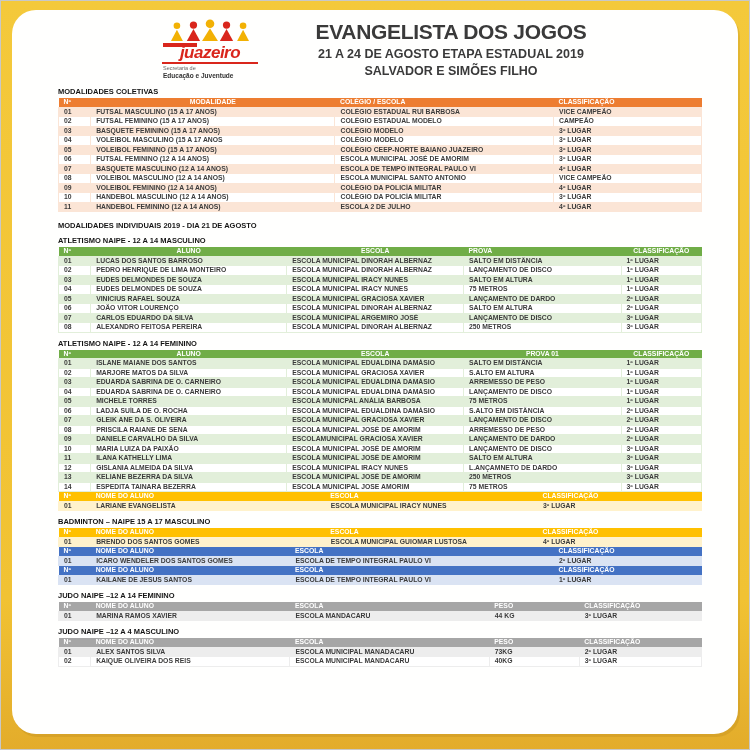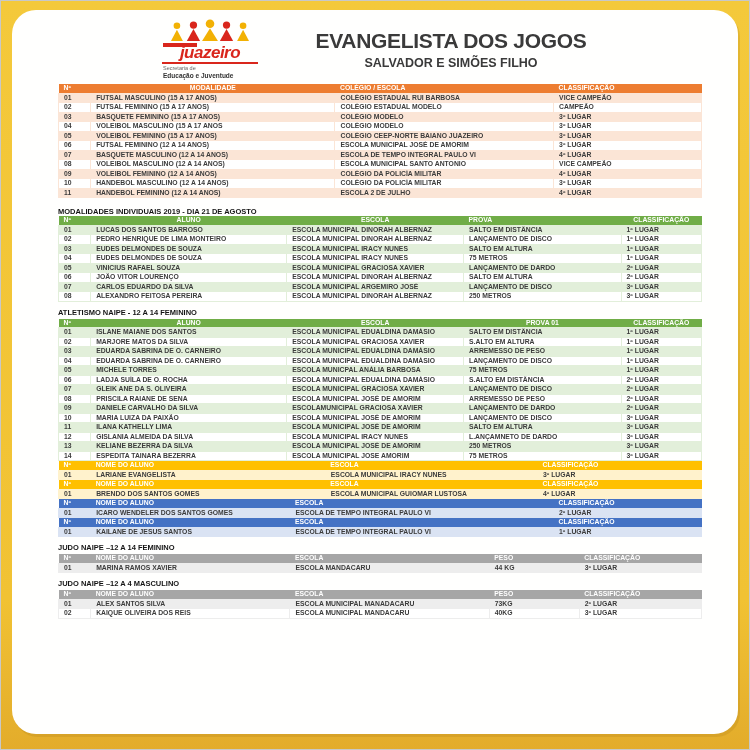--- a/index.html
+++ b/index.html
@@ -84,27 +84,29 @@
       </svg>
       <div class="red-banner"></div>
       <div class="juazeiro-name">juazeiro</div>
       <div class="juazeiro-rule"></div>
       <div class="sec-line1">Secretaria de</div>
       <div class="sec-line2">Educação e Juventude</div>
     </div>
 
     <div class="title-block">
       <div class="main-title">EVANGELISTA DOS JOGOS</div>
+      <div class="sub-title">21 A 24 DE AGOSTO ETAPA ESTADUAL 2019</div>
       <div class="sub-title">SALVADOR E SIMÕES FILHO</div>
     </div>
 
 
   </div>
 
   <div class="content">
+      <div class="section-title">MODALIDADES COLETIVAS</div>
       <table class="results-table">
         <colgroup>
           <col style="width: 5%;">
           <col style="width: 38%;">
           <col style="width: 34%;">
           <col style="width: 23%;">
         </colgroup>
         <thead>
           <tr>
             <th style="background: rgb(237, 125, 49); text-align: left;">Nº</th>
@@ -176,20 +178,21 @@
           </tr>
           <tr style="background: rgb(251, 229, 214);">
             <td style="border-color: rgb(251, 229, 214);">11</td>
             <td style="border-color: rgb(251, 229, 214);">HANDEBOL FEMININO (12 A 14 ANOS)</td>
             <td style="border-color: rgb(251, 229, 214);">ESCOLA 2 DE JULHO</td>
             <td style="border-color: rgb(251, 229, 214);">4º LUGAR</td>
           </tr>
         </tbody>
       </table>
       <div class="section-pretitle">MODALIDADES INDIVIDUAIS 2019 - DIA 21 DE AGOSTO</div>
+      <div class="section-title">ATLETISMO NAIPE - 12 A 14 MASCULINO</div>
       <table class="results-table">
         <colgroup>
           <col style="width: 5%;">
           <col style="width: 30.5%;">
           <col style="width: 27.5%;">
           <col style="width: 24.5%;">
           <col style="width: 12.5%;">
         </colgroup>
         <thead>
           <tr>
@@ -395,20 +398,21 @@
         </thead>
         <tbody>
           <tr style="background: rgb(255, 242, 204);">
             <td style="border-color: rgb(255, 242, 204);">01</td>
             <td style="border-color: rgb(255, 242, 204);">LARIANE EVANGELISTA</td>
             <td style="border-color: rgb(255, 242, 204);">ESCOLA MUNICIPAL IRACY NUNES</td>
             <td style="border-color: rgb(255, 242, 204);">3º LUGAR</td>
           </tr>
         </tbody>
       </table>
+      <div class="section-title">BADMINTON – NAIPE 15 A 17 MASCULINO</div>
       <table class="results-table">
         <colgroup>
           <col style="width: 5%;">
           <col style="width: 36.5%;">
           <col style="width: 33%;">
           <col style="width: 25.5%;">
         </colgroup>
         <thead>
           <tr>
             <th style="background: rgb(255, 192, 0); text-align: left;">Nº</th>

